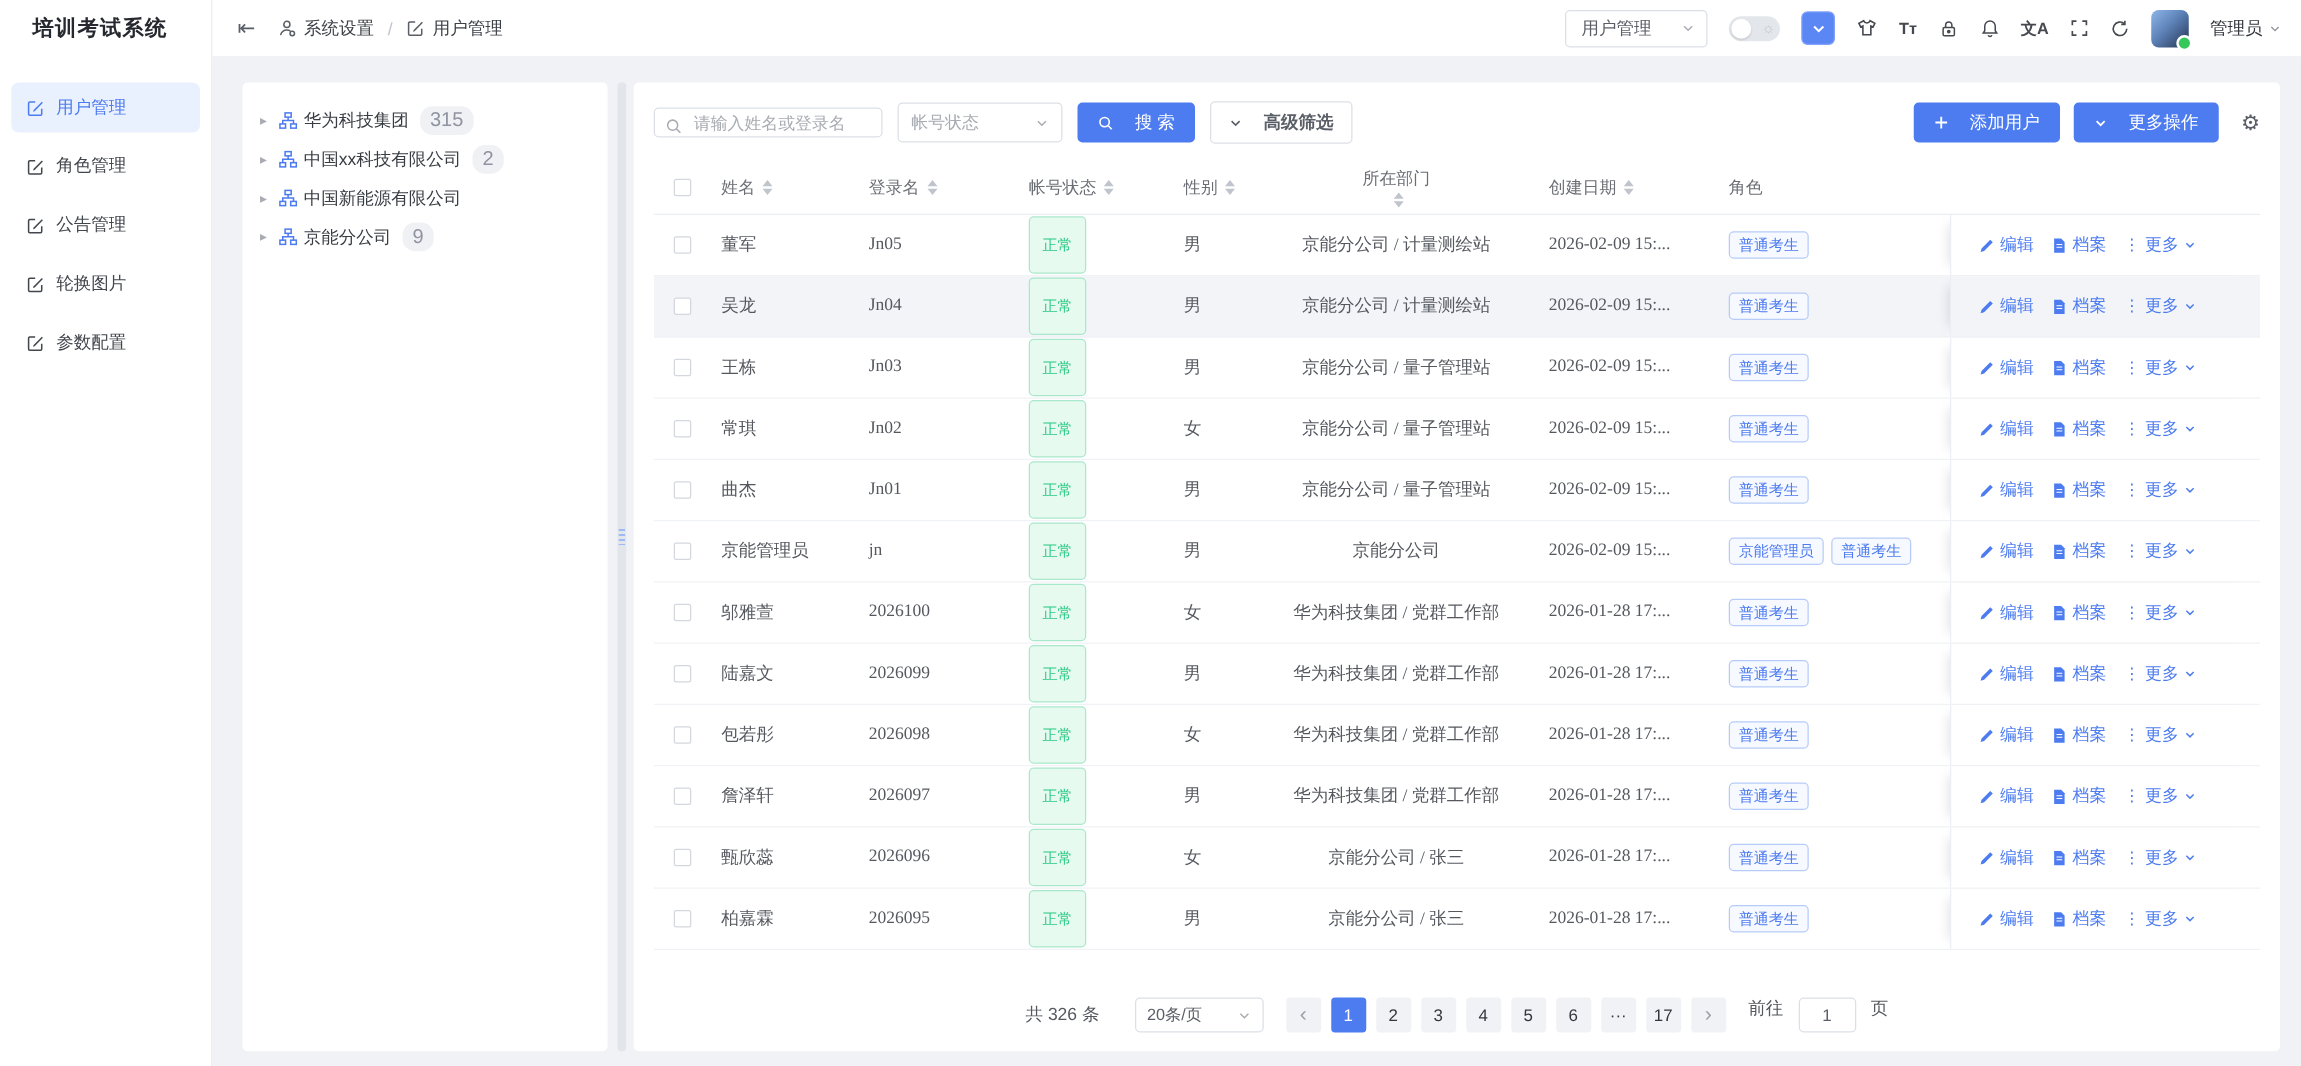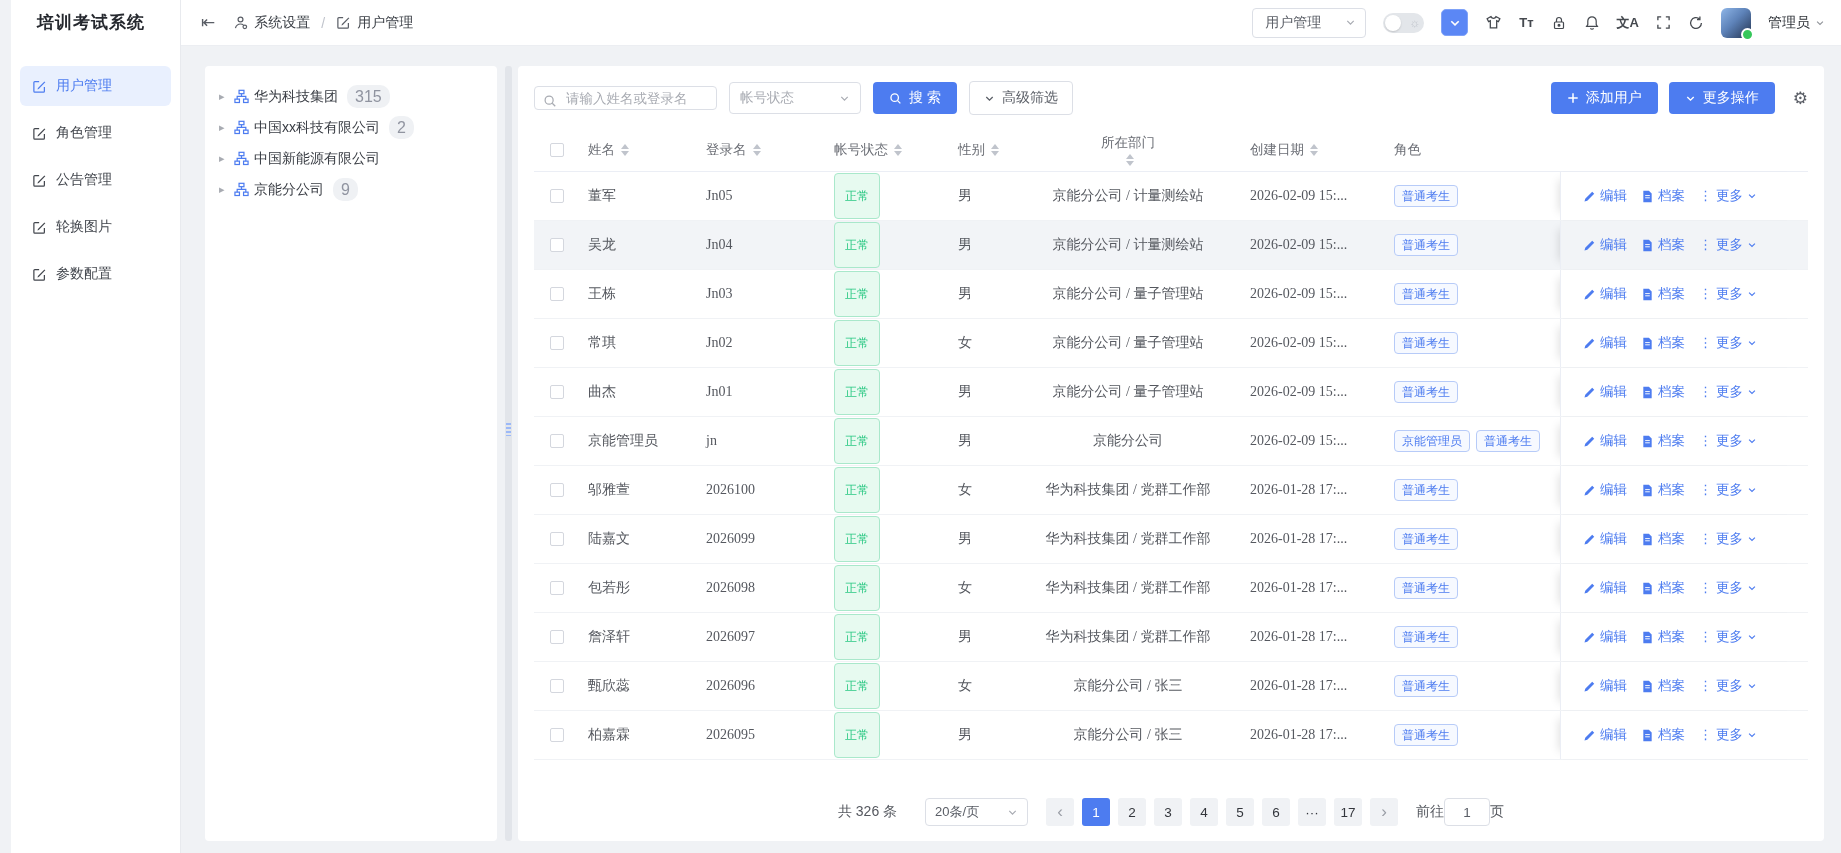--- a/index.html
+++ b/index.html
@@ -1,21 +1,21 @@
 <!DOCTYPE html>
 <html><head>
 <meta charset="utf-8">
 <style>
   * { margin:0; padding:0; box-sizing:border-box; }
   html,body { width:1841px; height:853px; overflow:hidden; }
   body { font-family:"Liberation Sans","DejaVu Sans",sans-serif; background:#f0f2f5; color:#303133; }
   .app { display:flex; height:100%; }
 
   
-  .sidebar { width:170px; background:#fff; border-right:1px solid #e8eaee; flex-shrink:0;margin-left:11px; }
+  .sidebar { width:170px; background:#fff; border-right:1px solid #e8eaee; flex-shrink:0; }
   .app-title { height:46px; line-height:46px; padding-left:26px; font-size:17px; font-weight:700; color:#25282e; letter-spacing:1px; white-space:nowrap; }
   .menu { padding:20px 9px 0; }
   .menu-item { display:flex; align-items:center; gap:9px; height:40px; margin-bottom:7px; padding:0 12px; border-radius:6px; font-size:14px; color:#42464d; cursor:pointer; }
   .menu-item.active { background:#e9f0fe; color:#4d7cf0; }
   .menu-item svg { flex-shrink:0; }
 
   
   .main-col { flex:1; display:flex; flex-direction:column; min-width:0; }
   .topbar { height:46px; background:#fff; border-bottom:1px solid #eceef2; display:flex; align-items:center; padding:0 16px 0 20px; flex-shrink:0; }
   .collapse { font-size:17px; color:#5a5e66; margin-right:18px; cursor:pointer; }
@@ -50,23 +50,23 @@
     background:repeating-linear-gradient(#9cb9f8 0 2px, transparent 2px 4px); }
 
   .main-card { flex:1; background:#fff; border-radius:4px; padding:15px 16px 0; display:flex; flex-direction:column; min-width:0; }
 
   
   .toolbar { display:flex; align-items:center; gap:12px; margin-bottom:13px; flex-shrink:0; }
   .tb-search { position:relative; width:183px; }
   .tb-search input { width:100%; height:24px; border:1px solid #dcdfe6; border-radius:4px; padding:0 10px 0 31px; font-size:13.5px; color:#606266; outline:none; font-family:inherit; }
   .tb-search .mag { position:absolute; left:9px; top:8px; color:#a8abb2; display:flex; }
   .tb-select { width:132px; height:32px; border:1px solid #dcdfe6; border-radius:4px; display:flex; align-items:center; justify-content:space-between; padding:0 10px; font-size:13.5px; color:#a8abb2; cursor:pointer; }
-  .btn { height:32px; border-radius:4px; display:inline-flex; align-items:center; justify-content:center; gap:7px; font-size:14px; cursor:pointer; white-space:nowrap; }
+  .btn { height:32px; border-radius:4px; display:inline-flex; align-items:center; justify-content:center; gap:17px; font-size:14px; cursor:pointer; white-space:nowrap; }
   .btn-primary { background:#4d7cf0; color:#fff; padding:0 16px; border:none; }
-  .btn-plain { border:1px solid #dcdfe6; background:#fff; color:#5a5e66; padding:16px 14px; }
+  .btn-plain { border:1px solid #dcdfe6; background:#fff; color:#5a5e66; padding:16px 14px;font-weight:bold; }
   .toolbar-right { margin-left:auto; display:flex; align-items:center; gap:11px; }
   .gear { color:#5a5e66; font-size:17px; margin-left:7px; cursor:pointer; line-height:1; }
 
   
   .table { flex:1; display:flex; flex-direction:column; min-height:0; overflow:hidden; }
   .thead { display:flex; align-items:center; height:44px; border-bottom:1px solid #ebeef5; font-size:13.5px; color:#6b6e75; flex-shrink:0; }
   .cell { padding:0 8px; display:flex; align-items:center; gap:2px; }
   .c-check { width:46px; justify-content:center; flex-shrink:0; }
   .c-name  { width:118px; flex-shrink:0; }
   .c-login { width:128px; flex-shrink:0; }
@@ -89,21 +89,21 @@
   .act-link { color:#4d7cf0; font-size:13.5px; display:flex; align-items:center; gap:4px; cursor:pointer; white-space:nowrap; }
   .act-link .dots { font-size:13px; }
 
   
   .pager { display:flex; align-items:center; justify-content:center; gap:8px; padding:17px 0 15px; font-size:14px; color:#55585f; flex-shrink:0; }
   .pg-total { margin-right:20px; }
   .pg-size { width:103px; height:28px; border:1px solid #dcdfe6; border-radius:4px; display:flex; align-items:center; justify-content:space-between; padding:0 9px; font-size:13px; color:#5a5e66; cursor:pointer; margin-right:10px; }
   .pg-btn { min-width:28px; height:28px; border-radius:3px; background:#f0f2f5; display:flex; align-items:center; justify-content:center; font-size:13.5px; color:#33363c; cursor:pointer; padding:0 5px; }
   .pg-btn.active { background:#4d7cf0; color:#fff; }
   .pg-arrow { font-size:17px; color:#9a9ea6; }
-  .pg-goto { display:flex; align-items:center; gap:0; margin-left:10px; }
+  .pg-goto { display:flex; gap:12px; margin-left:10px; }
   .pg-goto input { width:46px; height:28px; border:1px solid #dcdfe6; border-radius:4px; text-align:center; font-size:13.5px; color:#5a5e66; outline:none; font-family:inherit; }
 </style>
 </head>
 <body>
 
 <div class="app">
 
   <aside class="sidebar">
     <div class="app-title">培训考试系统</div>
     <nav class="menu" id="side-menu">

